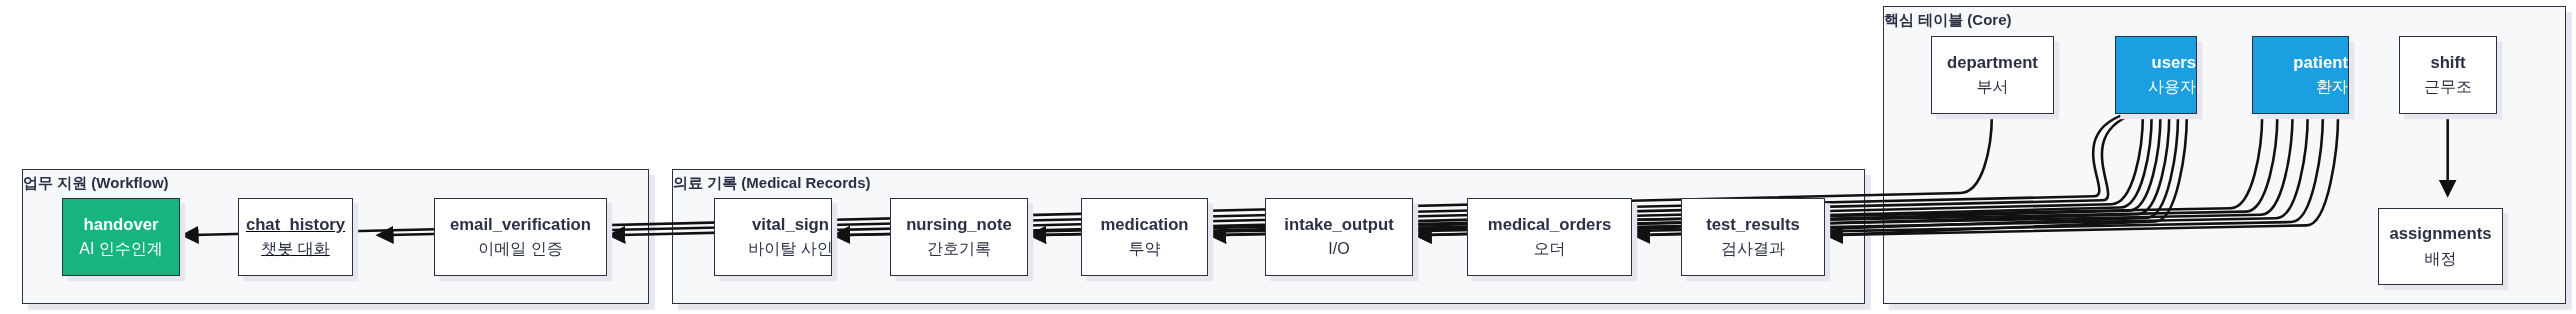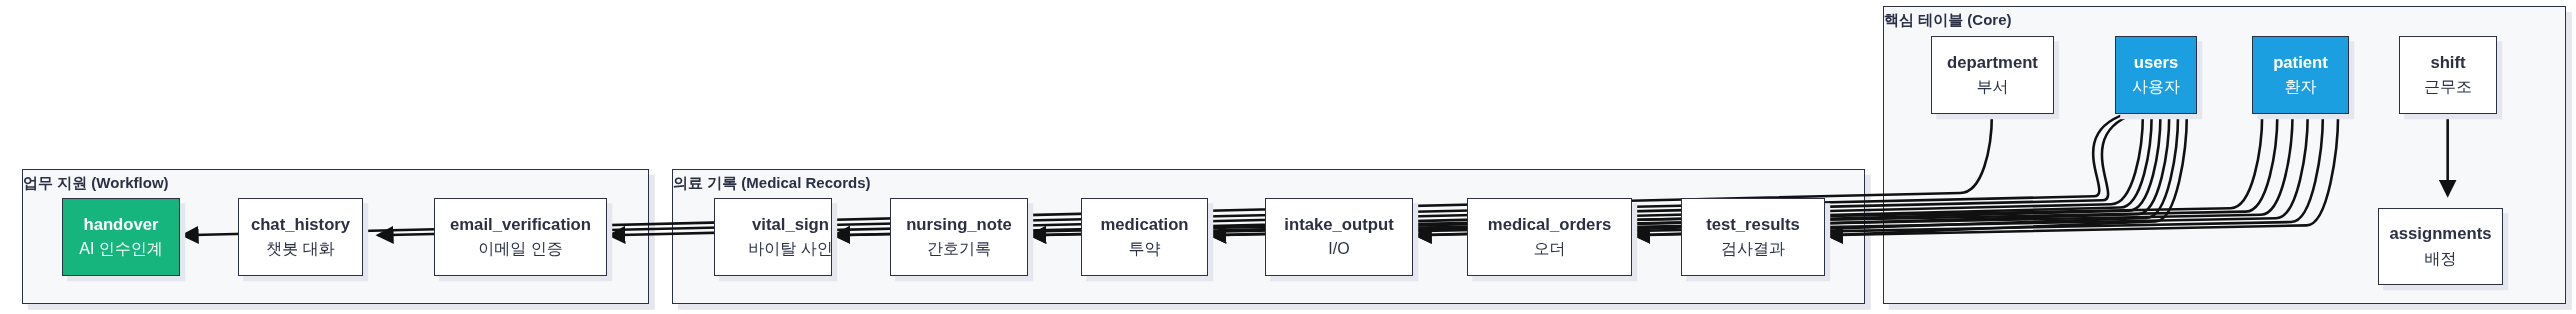--- a/index.html
+++ b/index.html
@@ -41,21 +41,21 @@
     border:1.7px solid var(--border);
     box-shadow:5.2px 5.2px 0 0 var(--shadow);
     box-sizing:border-box;
     display:flex;
     flex-direction:column;
     align-items:center;
     justify-content:center;
     gap:8px;
     z-index:3;
   }
-  .node--blue{background:var(--blue);}
+  .node--blue{background:var(--blue);align-items:flex-end;}
   .node--blue .node-name, .node--blue .node-sub{color:#ffffff;}
   .node--green{background:var(--green);}
   .node--green .node-name, .node--green .node-sub{color:#ffffff;}
   .node-name{
     font-size:16.7px;
     font-weight:600;
     color:var(--text);
     white-space:nowrap;
     line-height:1;
   }
@@ -116,21 +116,21 @@
       <path d="M 4038.6 198 C 4038.6 260, 4021.6 386.0890909090909, 3983.6 386.0890909090909 L 2842 409" class="edge" marker-end="url(#arrowhead)"></path>
       <path d="M 4065 198 C 4065 260, 4048 391.87545454545455, 4010 391.87545454545455 L 3177 409" class="edge" marker-end="url(#arrowhead)"></path>
       <path d="M 3463 198 C 3463 260, 3446 335.4927272727273, 3408 335.4927272727273 L 318 409" class="edge" marker-end="url(#arrowhead)"></path>
       <path d="M 4255.5 198 L 4255.5 339" class="edge" marker-end="url(#arrowhead)"></path>
     </svg>
 
   <div class="node node--green" style="left: 62px; top: 198px; width: 118px; height: 78px;">
     <div class="node-name">handover</div>
     <div class="node-sub">AI 인수인계</div>
   </div>
-  <div class="node" style="left: 238px; top: 198px; width: 125px; height: 78px;">
+  <div class="node" style="left: 238px; top: 198px; width: 115px; height: 78px; text-decoration: underline;">
     <div class="node-name">chat_history</div>
     <div class="node-sub">챗봇 대화</div>
   </div>
   <div class="node" style="left: 434px; top: 198px; width: 173px; height: 78px;">
     <div class="node-name">email_verification</div>
     <div class="node-sub">이메일 인증</div>
   </div>
   <div class="node" style="left: 714px; top: 198px; width: 118px; height: 78px; padding-left: 35px;">
     <div class="node-name">vital_sign</div>
     <div class="node-sub">바이탈 사인</div>

